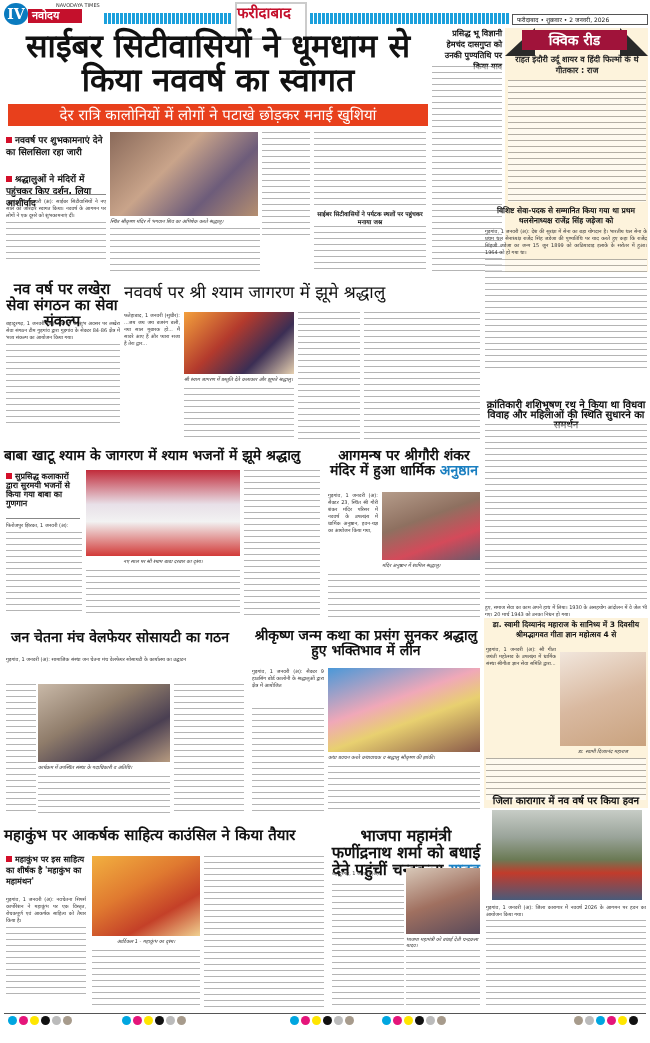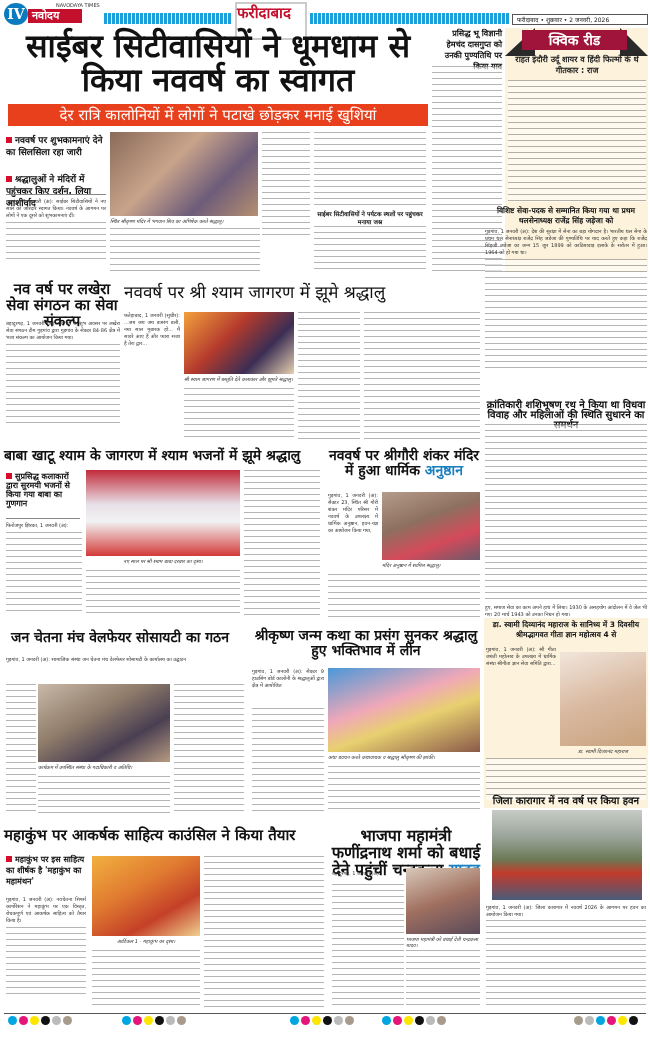--- a/index.html
+++ b/index.html
@@ -114,21 +114,21 @@
 <div class="abs body-text" style="left:6px;top:522px;width:76px;height:96px;overflow:hidden">
   <span>फिरोजपुर झिरका, 1 जनवरी (अ):</span>
   <div class="lines" style="height:80px;margin-top:3px"></div>
 </div>
 <div class="abs" style="left:86px;top:470px;width:154px;height:86px;background:linear-gradient(180deg,#c12b3a 0,#e8e0e8 40%,#f2f2f2 60%,#d23a38)"></div>
 <div class="abs caption" style="left:86px;top:558px;width:154px;text-align:center">नए साल पर श्री श्याम बाबा दरबार का दृश्य।</div>
 <div class="abs lines" style="left:86px;top:570px;width:154px;height:48px"></div>
 <div class="abs lines" style="left:244px;top:470px;width:76px;height:148px"></div>
 
 <div class="abs h1" style="left:326px;top:448px;width:156px;font-size:14px">
-  <span>नववर्ष पर श्रीगौरी शंकर मंदिर में हुआ धार्मिक</span>
+  <span>आगमन्ष पर श्रीगौरी शंकर मंदिर में हुआ धार्मिक</span>
   <span style="color:#1a7fc1">अनुष्ठान</span>
 </div>
 <div class="abs body-text" style="left:328px;top:492px;width:50px;height:90px;overflow:hidden">गुड़गांव, 1 जनवरी (अ): सैक्टर 23, स्थित श्री गौरी शंकर मंदिर परिसर में नववर्ष के उपलक्ष्य में धार्मिक अनुष्ठान, हवन-यज्ञ का आयोजन किया गया,</div>
 <div class="abs" style="left:382px;top:492px;width:98px;height:68px;background:linear-gradient(160deg,#b59c8a,#8e7060 40%,#d44a5a 70%,#6a5a6a)"></div>
 <div class="abs caption" style="left:382px;top:562px;width:98px">मंदिर अनुष्ठान में शामिल श्रद्धालु।</div>
 <div class="abs lines" style="left:328px;top:574px;width:152px;height:44px"></div>
 
 <div class="abs h1" style="left:0;top:630px;width:240px;font-size:14px">जन चेतना मंच वेलफेयर सोसायटी का गठन</div>
 <div class="abs body-text" style="left:6px;top:656px;width:240px;height:26px;overflow:hidden">गुड़गांव, 1 जनवरी (अ): सामाजिक संस्था जन चेतना मंच वेलफेयर सोसायटी के कार्यालय का उद्घाटन</div>
 <div class="abs lines" style="left:6px;top:684px;width:30px;height:130px"></div>

